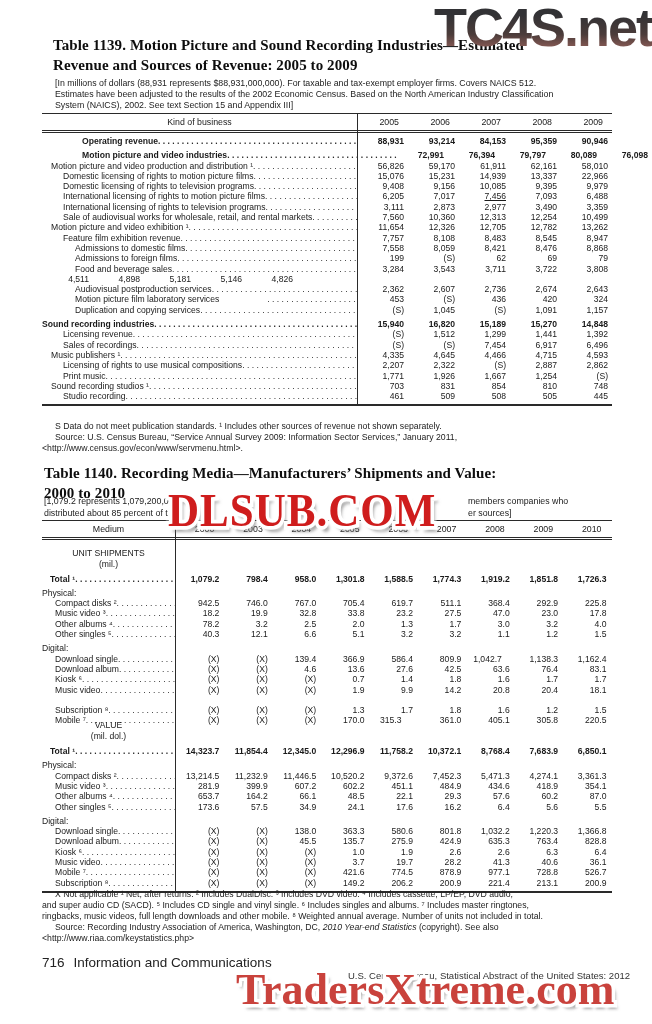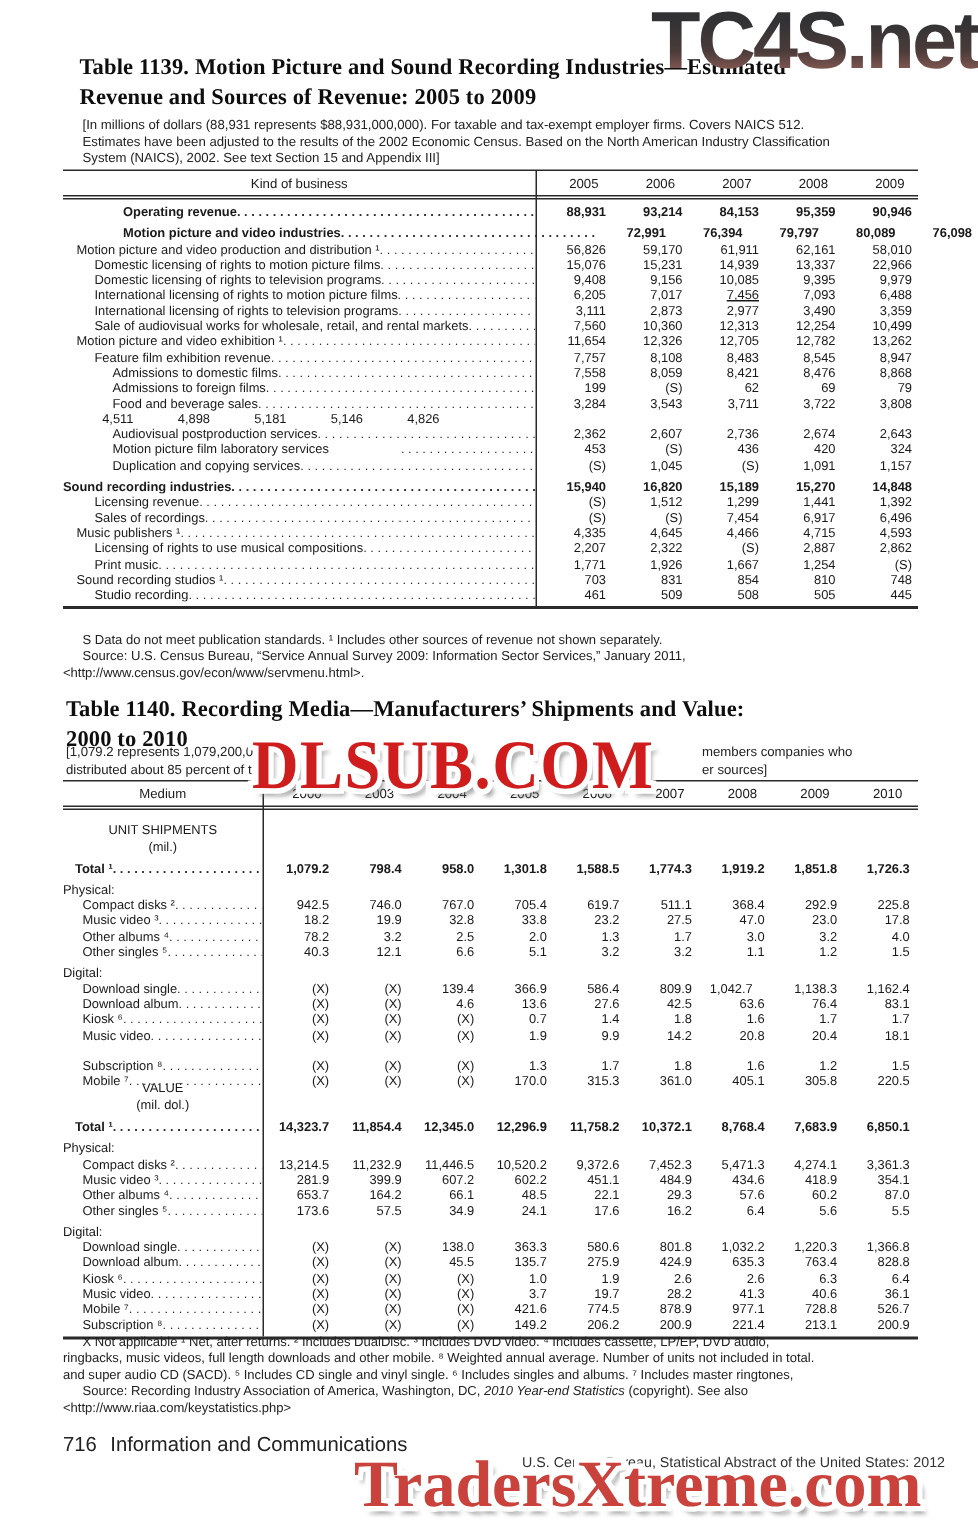--- a/index.html
+++ b/index.html
@@ -559,21 +559,21 @@
         </div>
         <div class="trow lv2">
           <div class="stub" style="flex: 0 0 133px;">
             <div class="lbl">Mobile ⁷</div>
             <div class="leader"></div>
           </div>
           <div class="cell" style="flex: 0 0 48.4px;">(X)</div>
           <div class="cell" style="flex: 0 0 48.4px;">(X)</div>
           <div class="cell" style="flex: 0 0 48.4px;">(X)</div>
           <div class="cell" style="flex: 0 0 48.4px;">170.0</div>
-          <div class="cell" style="flex: 0 0 48.4px;">315.3</div>
+          <div class="cell" style="flex: 0 0 48.4px; text-align: center;">315.3</div>
           <div class="cell" style="flex: 0 0 48.4px;">361.0</div>
           <div class="cell" style="flex: 0 0 48.4px;">405.1</div>
           <div class="cell" style="flex: 0 0 48.4px;">305.8</div>
           <div class="cell" style="flex: 0 0 48.4px; margin-top: 20px;">220.5</div>
         </div>
         <div class="trow lv2">
           <div class="stub" style="flex: 0 0 133px;">
             <div class="lbl">Subscription ⁸</div>
             <div class="leader"></div>
           </div>
@@ -765,22 +765,22 @@
           <div class="cell" style="flex: 0 0 48.4px;">221.4</div>
           <div class="cell" style="flex: 0 0 48.4px;">213.1</div>
           <div class="cell" style="flex: 0 0 48.4px;">200.9</div>
         </div>
       </div>
       <div class="vline" style="left: 133px;"></div>
     </div>
 
   <div class="fnblock" id="t1140-foot">
     <div class="fn ind">X Not applicable ¹ Net, after returns. ² Includes DualDisc. ³ Includes DVD video. ⁴ Includes cassette, LP/EP, DVD audio,</div>
+    <div class="fn">and super audio CD (SACD). ⁵ Includes CD single and vinyl single. ⁶ Includes singles and albums. ⁷ Includes master ringtones,</div>
     <div class="fn">ringbacks, music videos, full length downloads and other mobile. ⁸ Weighted annual average. Number of units not included in total.</div>
-    <div class="fn">and super audio CD (SACD). ⁵ Includes CD single and vinyl single. ⁶ Includes singles and albums. ⁷ Includes master ringtones,</div>
     <div class="fn ind">
       <span>Source: Recording Industry Association of America, Washington, DC, </span><span class="it">2010 Year-end Statistics</span><span> (copyright). See also</span>
     </div>
     <div class="fn">&lt;http://www.riaa.com/keystatistics.php&gt;</div>
   </div>
 
   <div class="pgfoot">
     <span class="num">716</span><span>Information and Communications</span>
   </div>
   <div class="credit">U.S. Census Bureau, Statistical Abstract of the United States: 2012</div>

